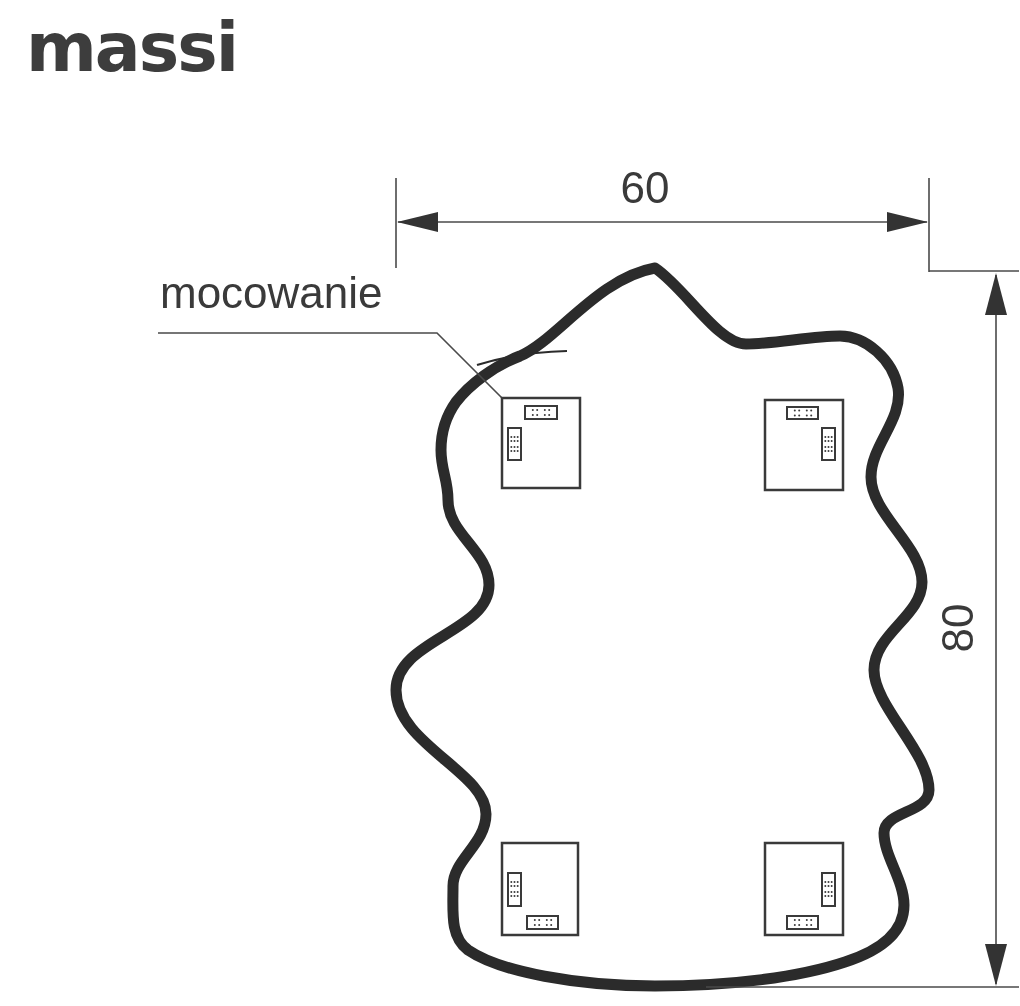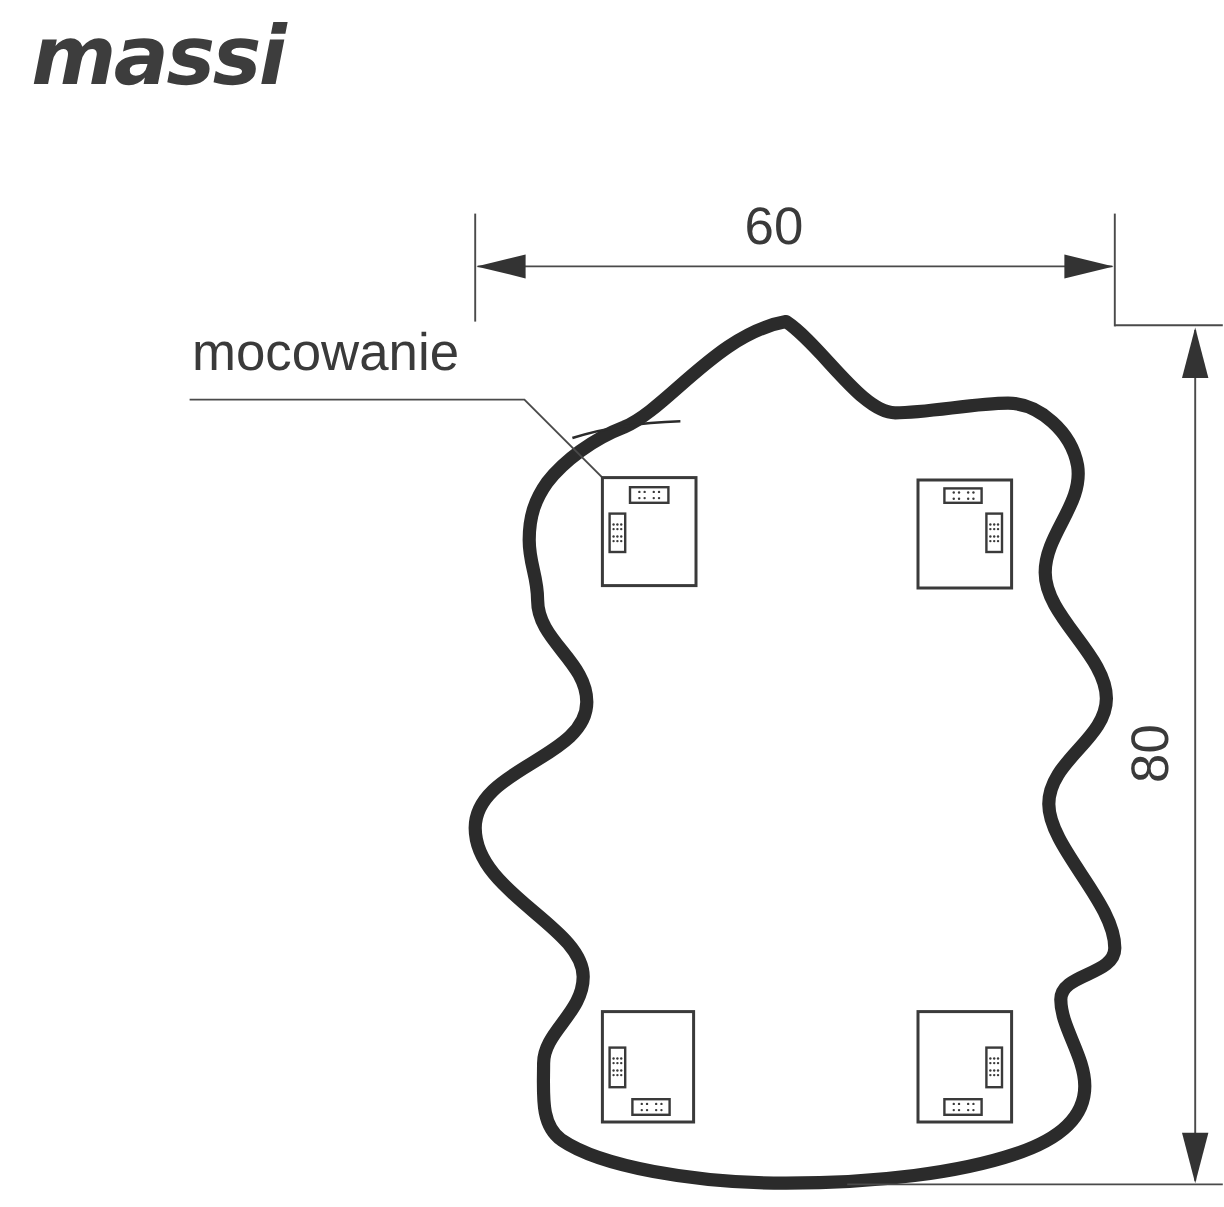--- a/index.html
+++ b/index.html
@@ -3,21 +3,21 @@
 <meta charset="utf-8">
 <style>
   html,body{
     margin:0;padding:0;background:#ffffff;width:1020px;height:1006px;
     overflow:hidden;font-family:"Liberation Sans",sans-serif;
   }
   .stage{position:relative;width:1020px;height:1006px;background:#fff;}
   .logo{
     position:absolute;left:26px;top:14px;line-height:1;
     font-family:"DejaVu Sans",sans-serif;font-weight:bold;
-    font-size:68px;letter-spacing:-2px;color:#3d3d3d;user-select:none;font-style:italic;
+    font-size:68px;letter-spacing:-2px;color:#3d3d3d;user-select:none;
   }
   svg{position:absolute;left:0;top:0;}
   .thin{stroke:#4a4a4a;stroke-width:1.6;fill:none;}
   .blob{stroke:#2b2b2b;stroke-width:11;fill:none;stroke-linejoin:round;stroke-linecap:round;}
   .fold{stroke:#2b2b2b;stroke-width:2.2;fill:none;}
   .arrow{fill:#333333;stroke:none;}
   .bracket{stroke:#3a3a3a;stroke-width:2.5;fill:#ffffff;}
   .slot{stroke:#3a3a3a;stroke-width:2;fill:#ffffff;}
   .dot{fill:#3a3a3a;}
   .dimtext{font-family:"Liberation Sans",sans-serif;font-size:44px;fill:#3a3a3a;}

